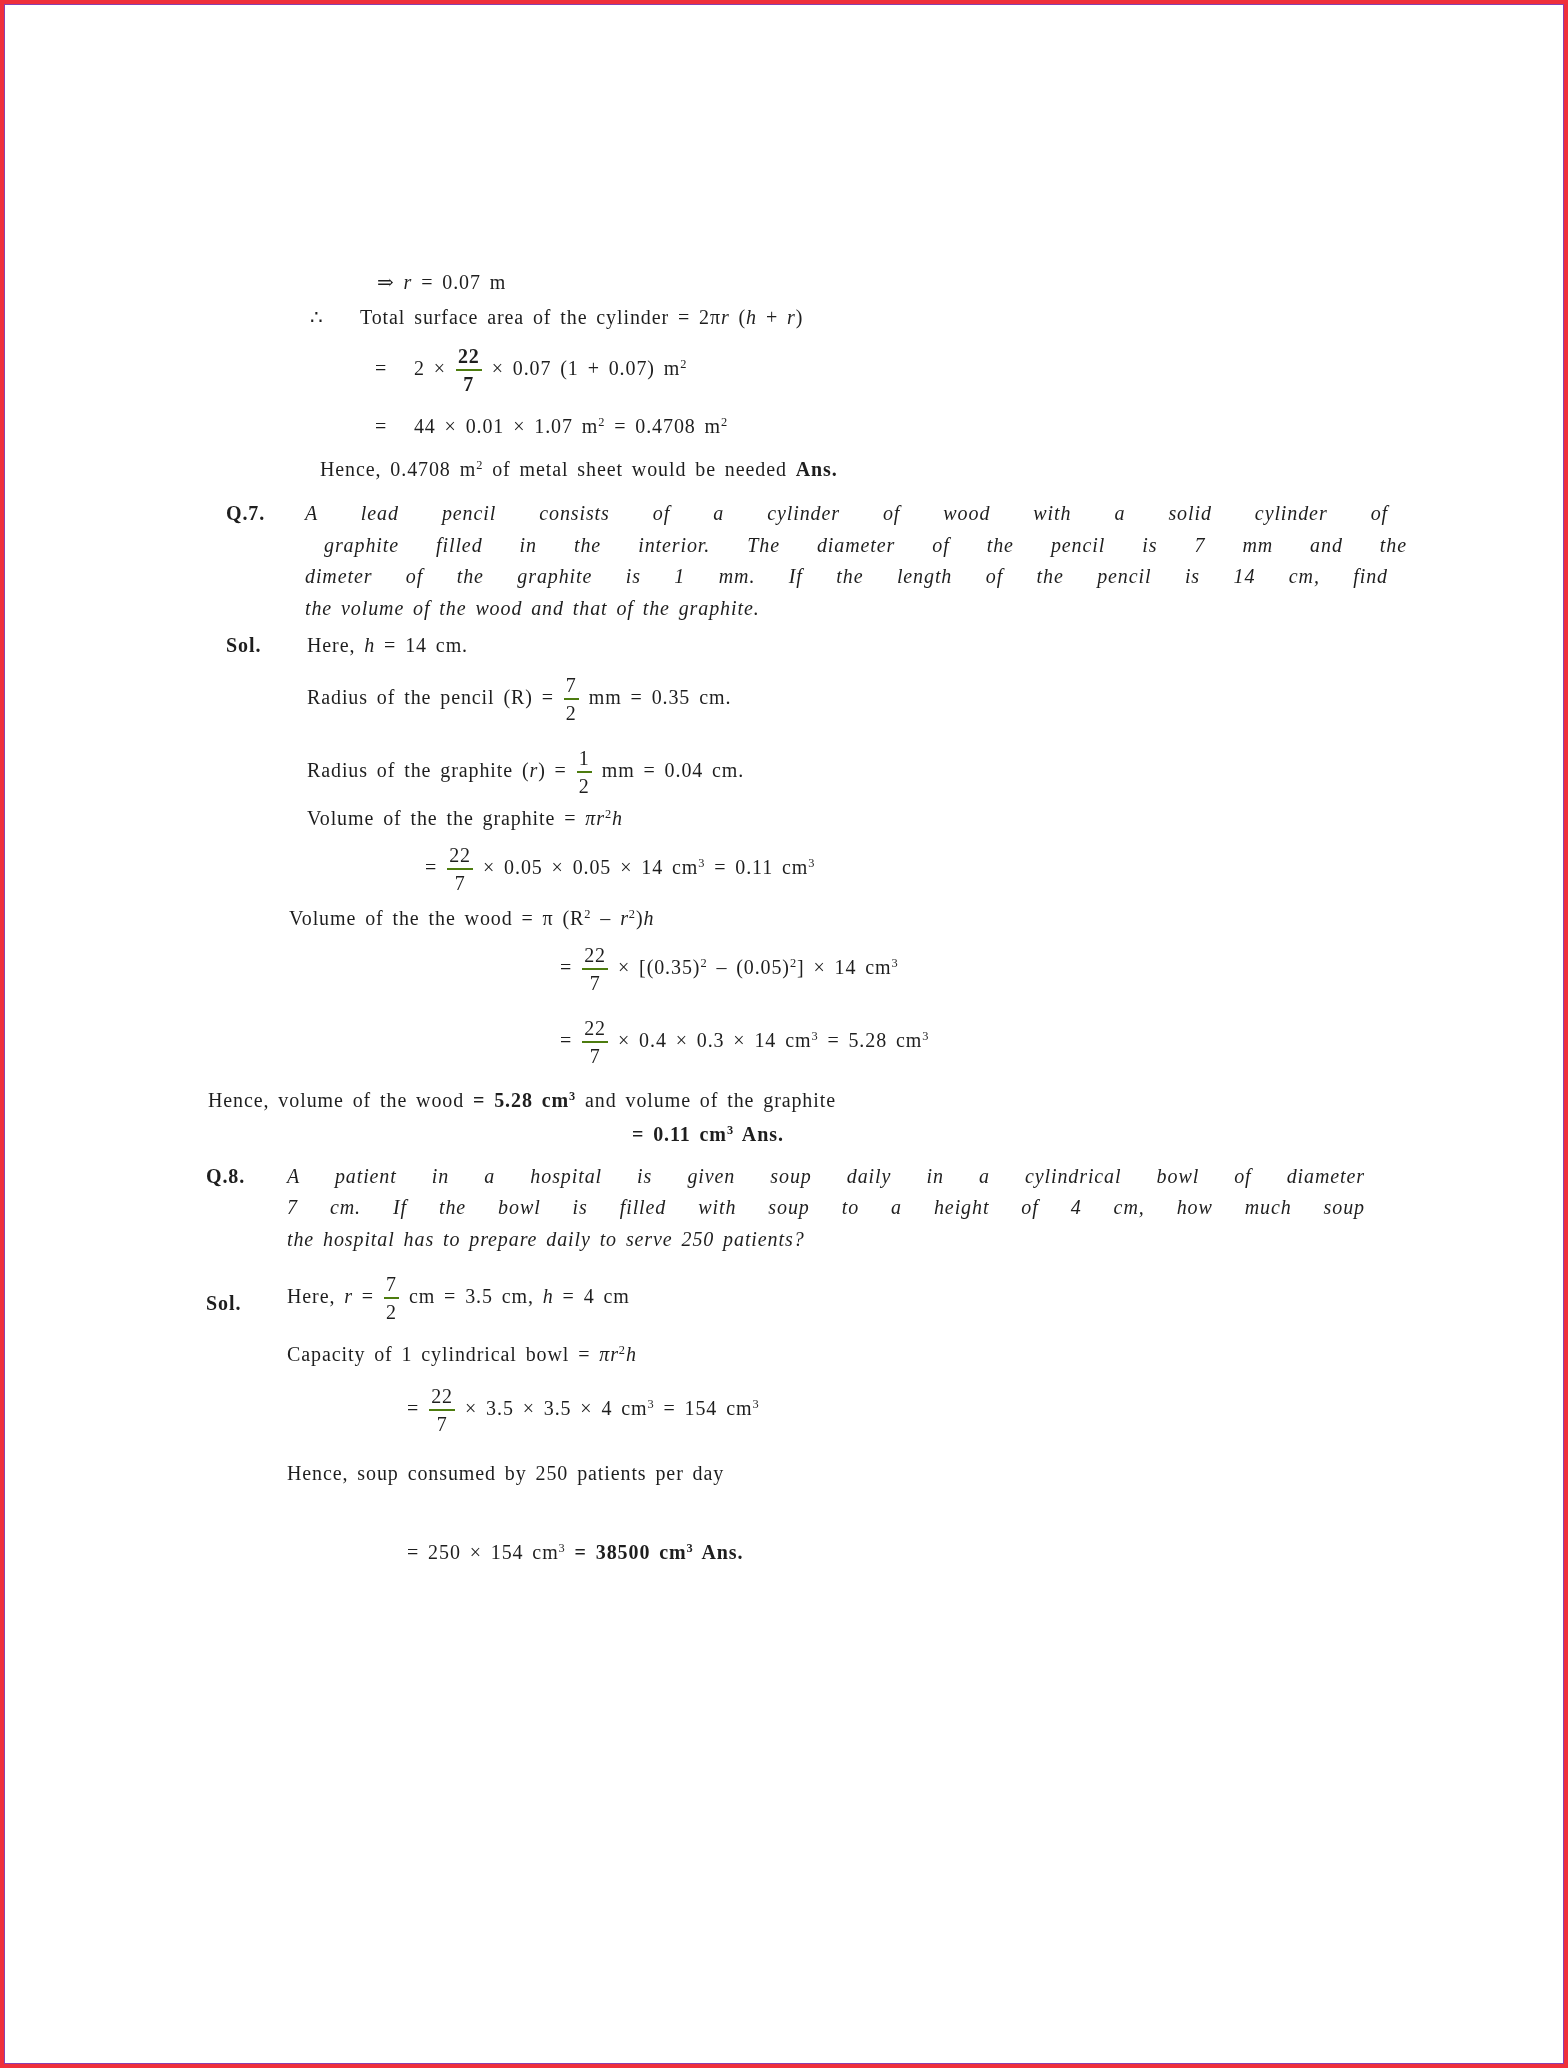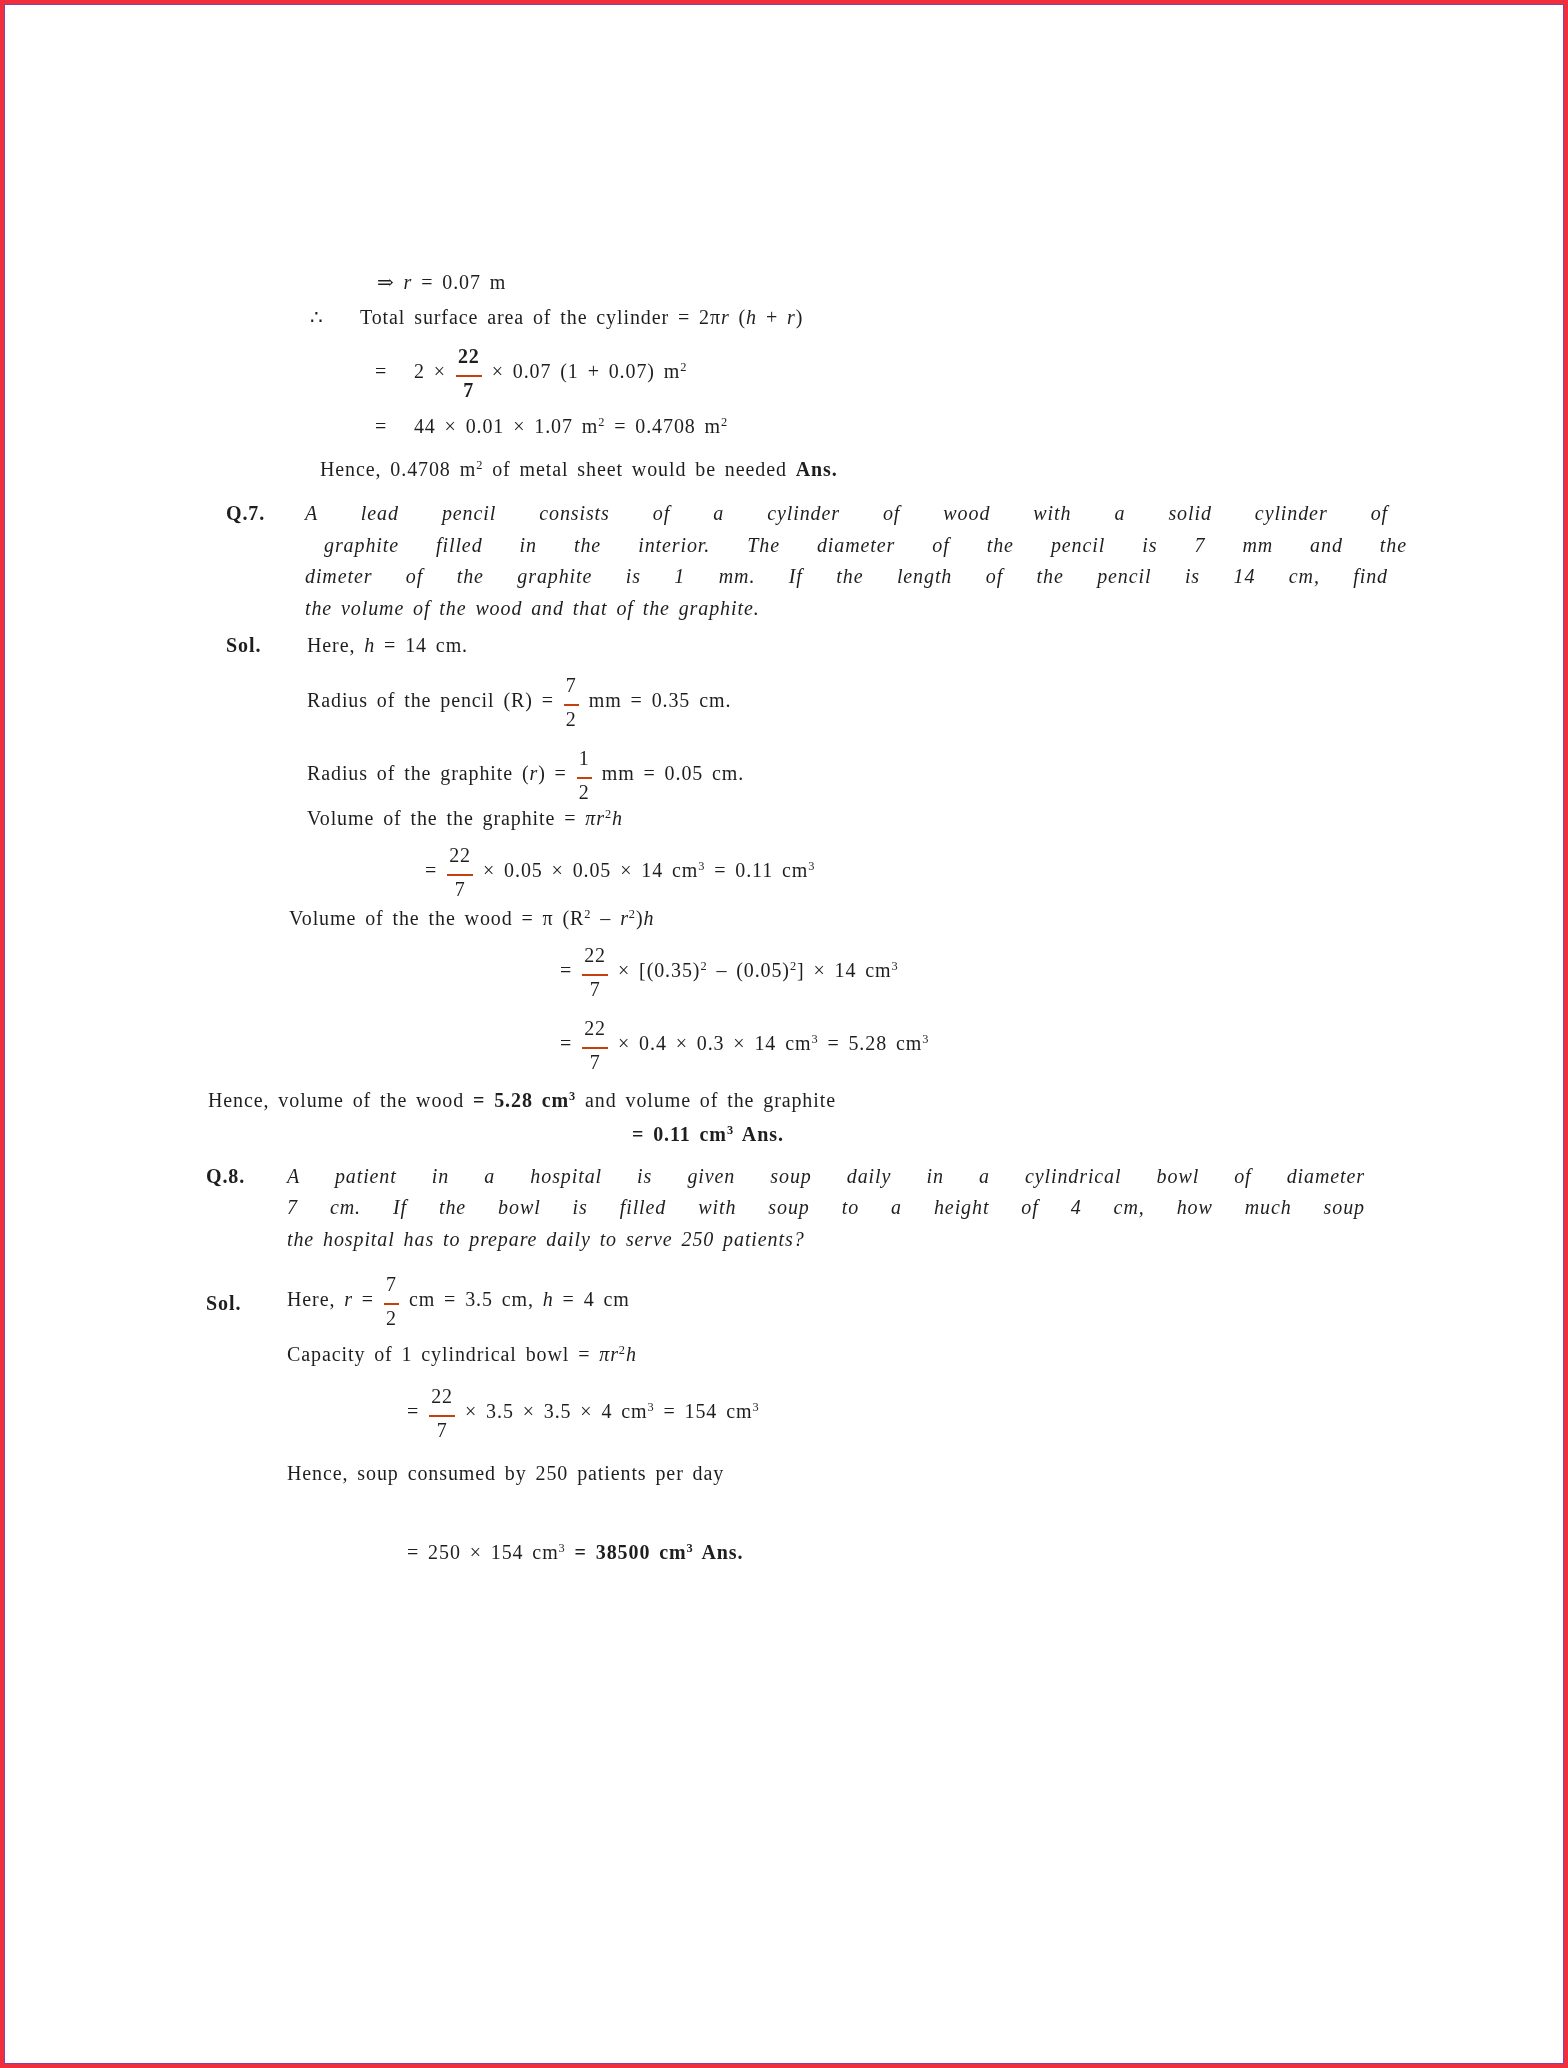--- a/index.html
+++ b/index.html
@@ -22,21 +22,21 @@
   }
   .ln { position: absolute; white-space: nowrap; line-height: 1; }
   .it { font-style: italic; }
   .b { font-weight: bold; }
   sup { font-size: 0.62em; vertical-align: 0; position: relative; top: -0.55em; line-height: 0; }
   .frac {
     display: inline-block; vertical-align: middle; text-align: center;
     position: relative; margin: 0 10px; line-height: 1;
   }
   .frac .num, .frac .den { display: block; padding: 0 2px; }
-  .frac .num { border-bottom: 2px solid #c2410c; padding-bottom: 9px; }
+  .frac .num { border-bottom: 2px solid #4d7c0f; padding-bottom: 3px; }
   .frac .den { padding-top: 3px; }
   .just {
     position: absolute; white-space: normal; text-align: justify; text-align-last: justify;
     line-height: 1;
   }
   .label { position: absolute; font-weight: bold; line-height: 1; }
   .math-i { font-style: italic; }
 </style>
 </head>
 <body>
@@ -77,21 +77,21 @@
   <div class="label" style="left:226px; top:635px;">Sol.</div>
   <div class="ln" style="left:307px; top:635px;">
     <span>Here, </span><span class="math-i">h</span><span> = 14 cm.</span>
   </div>
 
   <div class="ln" style="left:307px; top:675px;">
     <span>Radius of the pencil (R) =</span><span class="frac"><span class="num">7</span><span class="den">2</span></span><span>mm = 0.35 cm.</span>
   </div>
 
   <div class="ln" style="left:307px; top:748px;">
-    <span>Radius of the graphite (</span><span class="math-i">r</span><span>) =</span><span class="frac"><span class="num">1</span><span class="den">2</span></span><span>mm = 0.05 cm.</span>
+    <span>Radius of the graphite (</span><span class="math-i">r</span><span>) =</span><span class="frac"><span class="num">1</span><span class="den">2</span></span><span>mm = 0.04 cm.</span>
   </div>
 
   <div class="ln" style="left:307px; top:808px;">
     <span>Volume of the the graphite = </span><span class="math-i">π</span><span class="math-i">r</span><sup>2</sup><span class="math-i">h</span>
   </div>
 
   <div class="ln" style="left:425px; top:845px;">
     <span>=</span><span class="frac"><span class="num">22</span><span class="den">7</span></span><span>× 0.05 × 0.05 × 14 cm</span><sup>3</sup><span> = 0.11 cm</span><sup>3</sup>
   </div>
 

